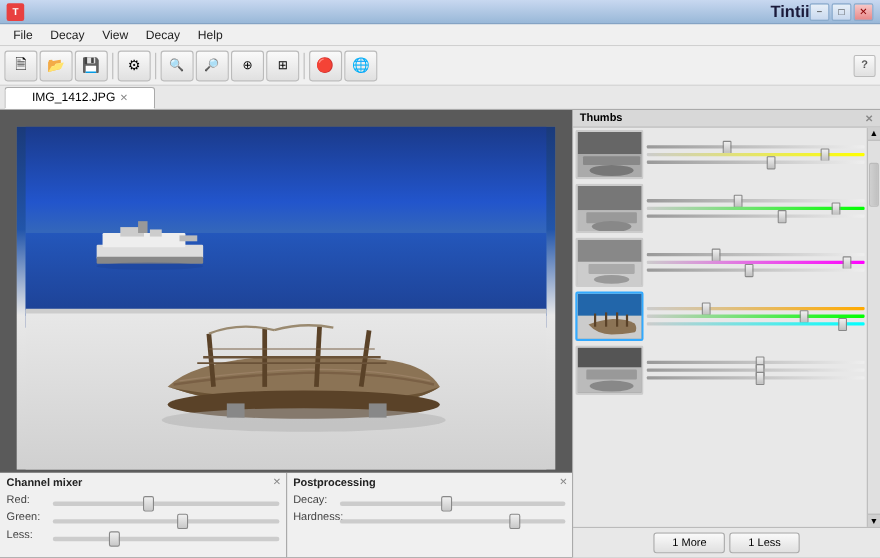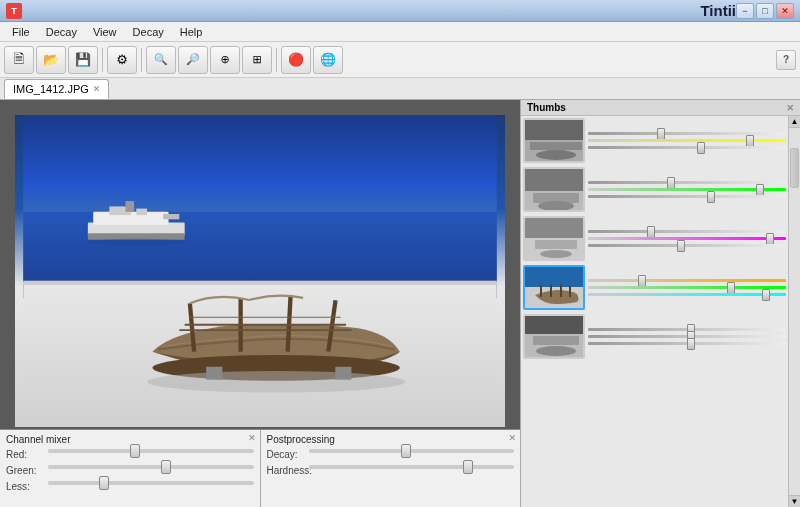--- a/index.html
+++ b/index.html
@@ -113,21 +113,21 @@
       display: flex;
       align-items: flex-end;
       padding: 0 4px;
       border-bottom: 1px solid #aaa;
     }
     .tab {
       background: linear-gradient(to bottom, #f8f8f8, #e0e0e0);
       border: 1px solid #aaa;
       border-bottom: none;
       border-radius: 3px 3px 0 0;
-      padding: 2px 8px;
+      padding: 2px 24px;
       font-size: 11px;
       cursor: pointer;
       display: flex; align-items: center; gap: 4px;
       height: 20px;
     }
     .tab.active {
       background: #fff;
       border-bottom: 1px solid #fff;
       z-index: 1;
     }
@@ -178,32 +178,32 @@
     }
     .panel {
       flex: 1;
       background: #f0f0f0;
       border-right: 1px solid #aaa;
       padding: 4px 6px;
       position: relative;
     }
     .panel-title {
       font-size: 10px;
-      font-weight: normal;
+      font-weight: bold;
       color: #222;
       margin-bottom: 4px;
     }
     .panel-close {
       position: absolute;
       top: 3px; right: 4px;
       font-size: 9px; color: #888; cursor: pointer;
     }
     .slider-row {
       display: flex;
-      align-items: flex-start;
+      align-items: flex-end;
       margin-bottom: 5px;
       gap: 4px;
     }
     .slider-label {
       width: 38px;
       font-size: 10px;
       color: #444;
     }
     .slider-track {
       flex: 1;
@@ -678,15 +678,19 @@
 
       <div class="scrollbar-v">
         <div class="sb-arrow">▲</div>
         <div class="sb-track">
           <div class="sb-thumb"></div>
         </div>
         <div class="sb-arrow" style="border-top:1px solid #bbb; border-bottom:none; margin-top:auto;">▼</div>
       </div>
     </div>
 
+    <div class="thumbs-buttons">
+      <button class="thumbs-btn">1 More</button>
+      <button class="thumbs-btn">1 Less</button>
+    </div>
   </div>
 
 </div>
 
 </body></html>

